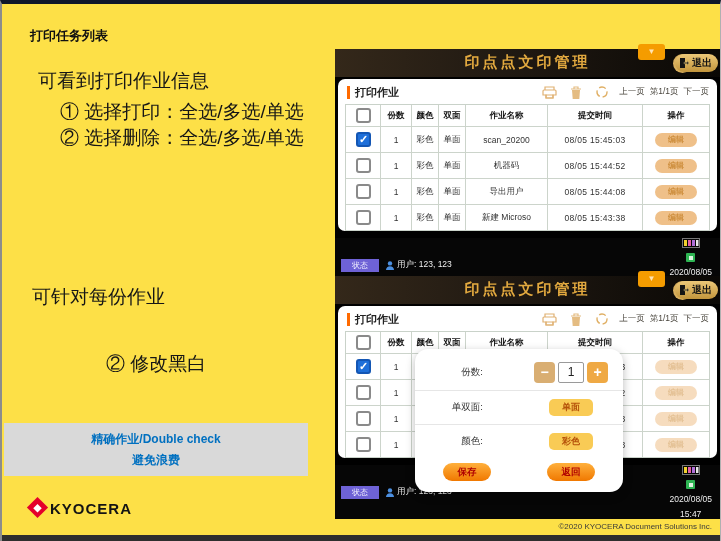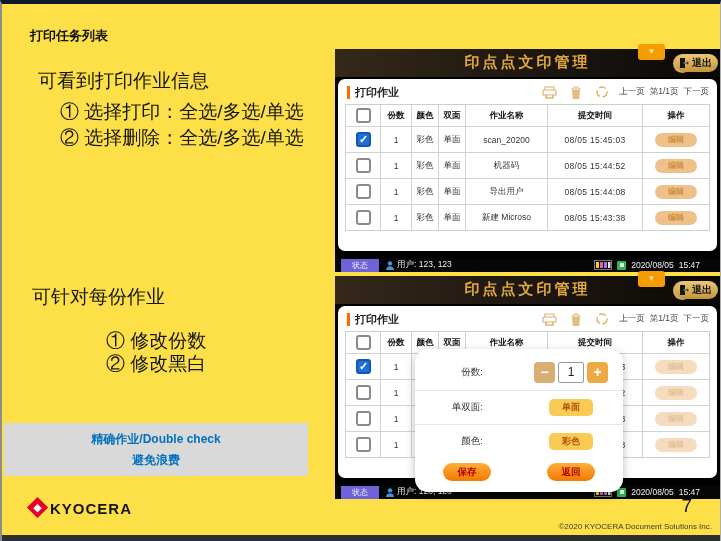--- a/index.html
+++ b/index.html
@@ -67,21 +67,21 @@
   .cb { width:15px; height:15px; background:#fff; border:2px solid #8a8a8a; border-radius:3px; position:relative; }
   .cb.checked { background:#1e6fd9; border-color:#1356b4; }
   .cb.checked::after { content:"✓"; position:absolute; left:1.5px; top:-1px; color:#fff; font-size:11px; font-weight:bold; }
 
   .edit-pill { width:42px; height:14px; border-radius:7px; background:#efc089; color:#cf9040; font-size:8px; display:flex; align-items:center; justify-content:center; }
   #shot2 .edit-pill { opacity:.55; }
 
   .statusbar { flex:0 0 14px; background:#060606; display:flex; align-items:center; font-size:8.5px; color:#efefef; }
   .status-badge { background:#6e62d6; color:#f2f0ff; font-size:8px; padding:1px 11px; margin:0 7px 0 6px; }
   .user-icon { margin-right:3px; display:flex; }
-  .sb-right { margin-left:auto; display:flex; align-items:center; gap:5px; padding-right:20px; }
+  .sb-right { margin-left:auto; display:flex; align-items:center; gap:5px; padding-right:8px;flex-direction:column; }
   .ok-badge { width:9px; height:9px; background:#2eb553; border-radius:1px; display:flex; align-items:center; justify-content:center; }
   .ok-badge i { width:4px; height:4px; background:#dff5e2; display:block; }
 
   
   .dialog { position:absolute; left:80px; top:45px; width:208px; background:#fff; border-radius:13px;
     box-shadow:0 3px 10px rgba(0,0,0,.28); padding:7px 0 9px; z-index:6; }
   .dlg-row { display:grid; grid-template-columns:1fr 1fr; align-items:center; height:29px; }
   .dlg-row.first { height:32px; }
   .dlg-row .lbl { justify-self:end; padding-right:36px; font-size:9.5px; color:#333; }
   .dlg-row .ctl { justify-self:center; }
@@ -98,21 +98,20 @@
 </head>
 <body>
 
 <div class="slide">
 
   <div class="slide-title">打印任务列表</div>
   <div class="h1 s1-i1">① 选择打印：全选/多选/单选</div>
   <div class="h1 s1-head">可看到打印作业信息</div>
   <div class="h1 s1-i2">② 选择删除：全选/多选/单选</div>
   <div class="h1 s2-head">可针对每份作业</div>
-  <div class="h1 s2-i1">① 修改份数</div>
   <div class="h1 s2-i2">② 修改黑白</div>
 
   <div class="note-box">
     <div>精确作业/Double check</div>
     <div>避免浪费</div>
   </div>
 
   <div class="logo">
     <div class="logo-mark">
         <div class="inner"></div>

